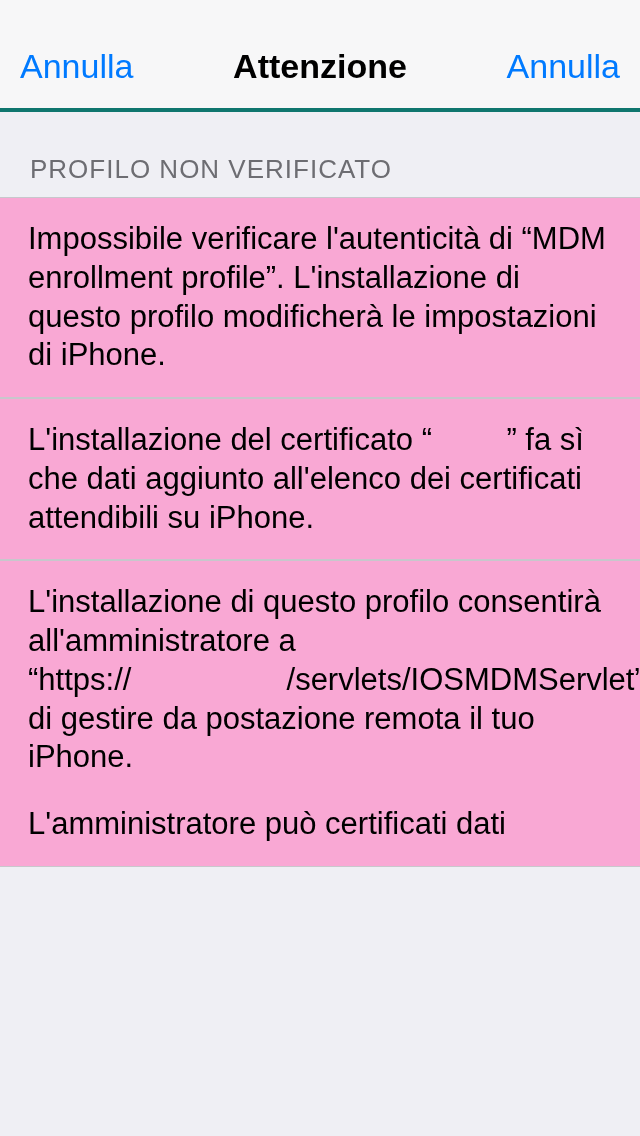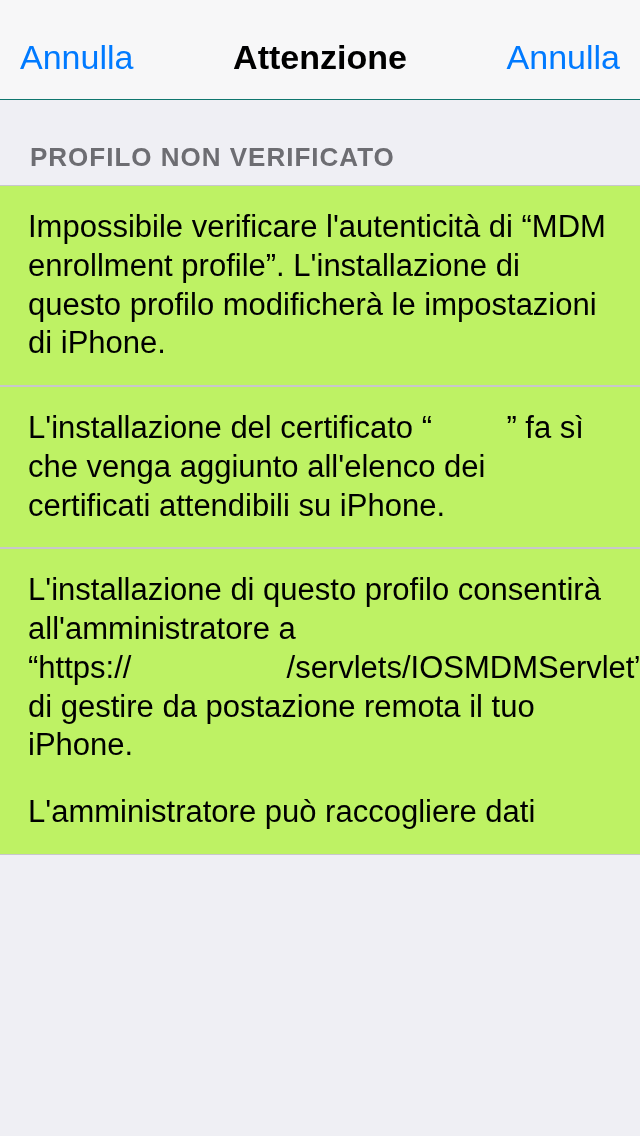--- a/index.html
+++ b/index.html
@@ -8,23 +8,23 @@
       box-sizing: border-box;
     }
     html, body {
       width: 640px;
       height: 1136px;
       font-family: -apple-system, "Helvetica Neue", Helvetica, Arial, sans-serif;
       background: #efeff4;
       overflow: hidden;
     }
     .navbar {
-      height: 100px;
+      height: 112px;
       background: #f7f7f8;
-      border-bottom: 1px solid #0f766e;
+      border-bottom: 4px solid #0f766e;
       display: flex;
       align-items: flex-end;
       justify-content: space-between;
       padding: 8px 20px 22px 20px;
       position: relative;
     }
     .navbar-left, .navbar-right {
       color: #007aff;
       font-size: 34px;
       font-weight: 400;
@@ -46,24 +46,24 @@
     .content {
       overflow-y: auto;
       height: calc(1136px - 128px);
     }
     .section-header {
       padding: 42px 30px 12px 30px;
       font-size: 26px;
       letter-spacing: 1px;
       color: #6d6d72;
       text-transform: uppercase;
-      font-weight: 700;
+      font-weight: 400;
     }
     .section-body {
-      background: #bef264;
+      background: #f9a8d4;
       border-top: 1px solid #c8c7cc;
       border-bottom: 1px solid #c8c7cc;
       padding: 22px 28px 22px 28px;
       font-size: 31px;
       line-height: 1.25;
       color: #000;
     }
     .section-body p + p {
       margin-top: 28px;
     }
@@ -78,21 +78,21 @@
 </div>
 
 <div class="content">
 
   <div class="section-header">PROFILO NON VERIFICATO</div>
   <div class="section-body">
     <p>Impossibile verificare l'autenticità di “MDM enrollment profile”. L'installazione di questo profilo modificherà le impostazioni di iPhone.</p>
   </div>
 
   <div class="section-body">
-    <p>L'installazione del certificato “            ” fa sì che venga aggiunto all'elenco dei certificati attendibili su iPhone.</p>
+    <p>L'installazione del certificato “            ” fa sì che dati aggiunto all'elenco dei certificati attendibili su iPhone.</p>
   </div>
 
   <div class="section-body">
     <p>L'installazione di questo profilo consentirà all'amministratore a “https://                         /servlets/IOSMDMServlet” di gestire da postazione remota il tuo iPhone.</p>
-    <p>L'amministratore può raccogliere dati</p>
+    <p>L'amministratore può certificati dati</p>
   </div>
 
 </div>
 
 </body></html>

